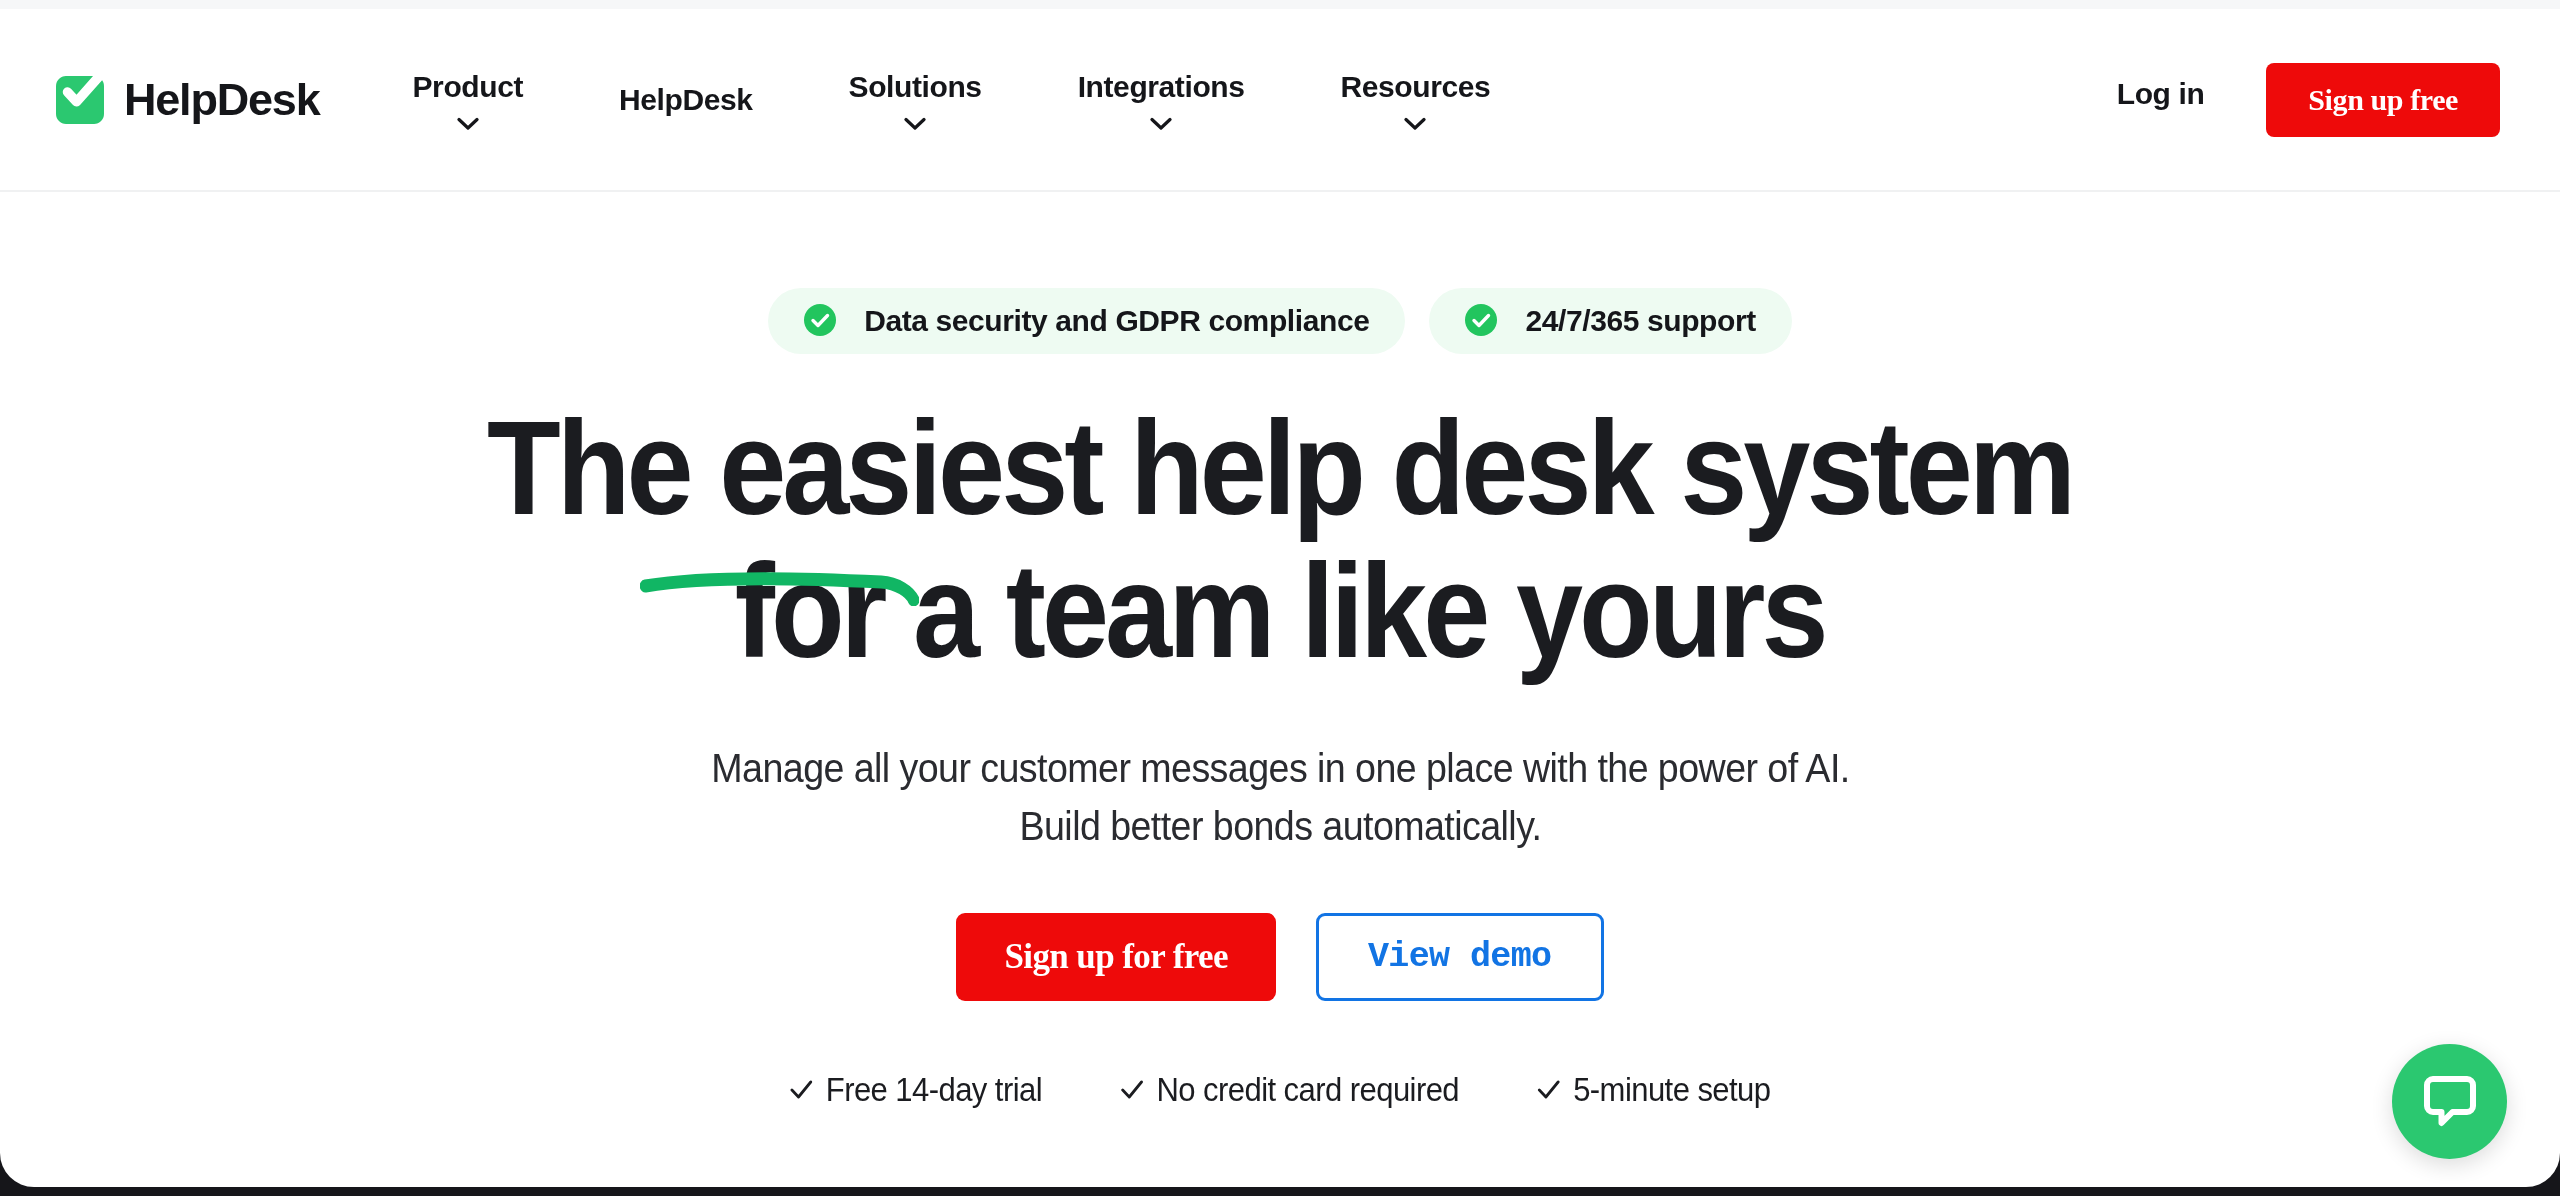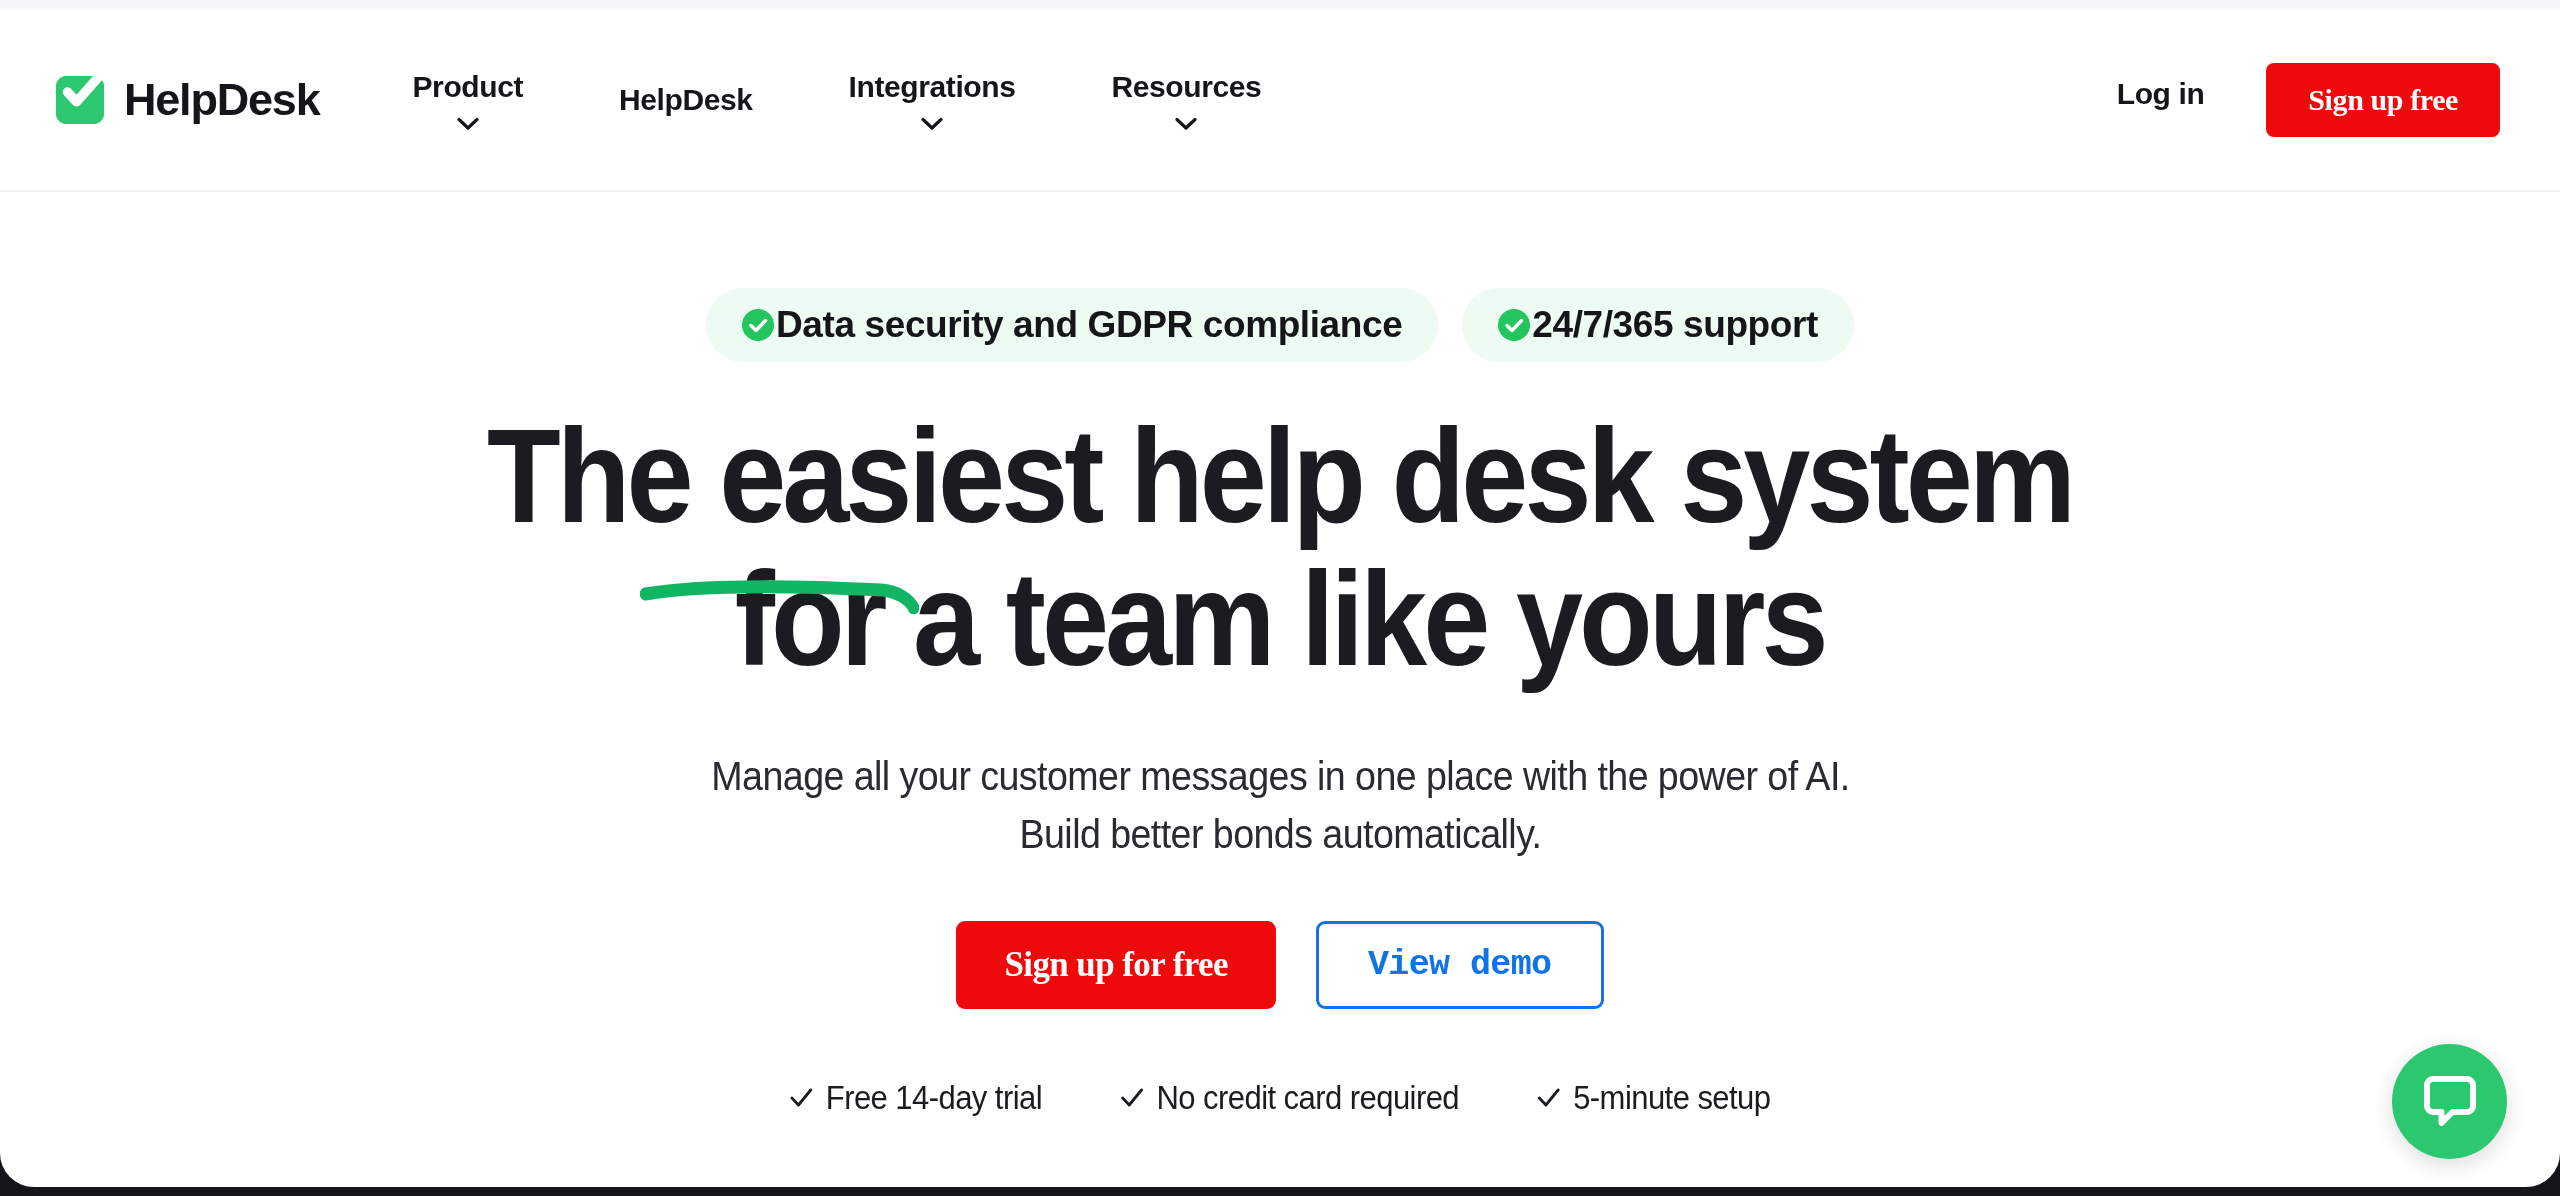--- a/index.html
+++ b/index.html
@@ -142,26 +142,25 @@
     padding-top: 96px;
   }
 
   .badges {
     display: flex;
     align-items: center;
     gap: 24px;
   }
   .badge {
     display: flex;
-    align-items: center;
-    gap: 2px;
+    gap: 28px;
     background: #eefbf2;
     border-radius: 999px;
     padding: 16px 36px;
-    font-size: 37px;
+    font-size: 30px;
     font-weight: 700;
     letter-spacing: -0.4px;
     color: #15161a;
     white-space: nowrap;
   }
   .badge-check { width: 32px; height: 32px; flex: 0 0 auto; display: block; }
 
   .headline {
     position: relative;
     margin-top: 42px;
@@ -302,20 +301,28 @@
             <svg class="chev" viewBox="0 0 22 13" fill="none" aria-hidden="true">
               <path d="M2 2.5 L11 11 L20 2.5" stroke="#15161a" stroke-width="3.2" stroke-linecap="round" stroke-linejoin="round"></path>
             </svg>
           </span>
         </button>
 
         <button class="nav-item">
           <span>HelpDesk</span>
         </button>
 
+        <button class="nav-item">
+          <span>Solutions</span>
+          <span>
+            <svg class="chev" viewBox="0 0 22 13" fill="none" aria-hidden="true">
+              <path d="M2 2.5 L11 11 L20 2.5" stroke="#15161a" stroke-width="3.2" stroke-linecap="round" stroke-linejoin="round"></path>
+            </svg>
+          </span>
+        </button>
 
         <button class="nav-item">
           <span>Integrations</span>
           <span>
             <svg class="chev" viewBox="0 0 22 13" fill="none" aria-hidden="true">
               <path d="M2 2.5 L11 11 L20 2.5" stroke="#15161a" stroke-width="3.2" stroke-linecap="round" stroke-linejoin="round"></path>
             </svg>
           </span>
         </button>
 

